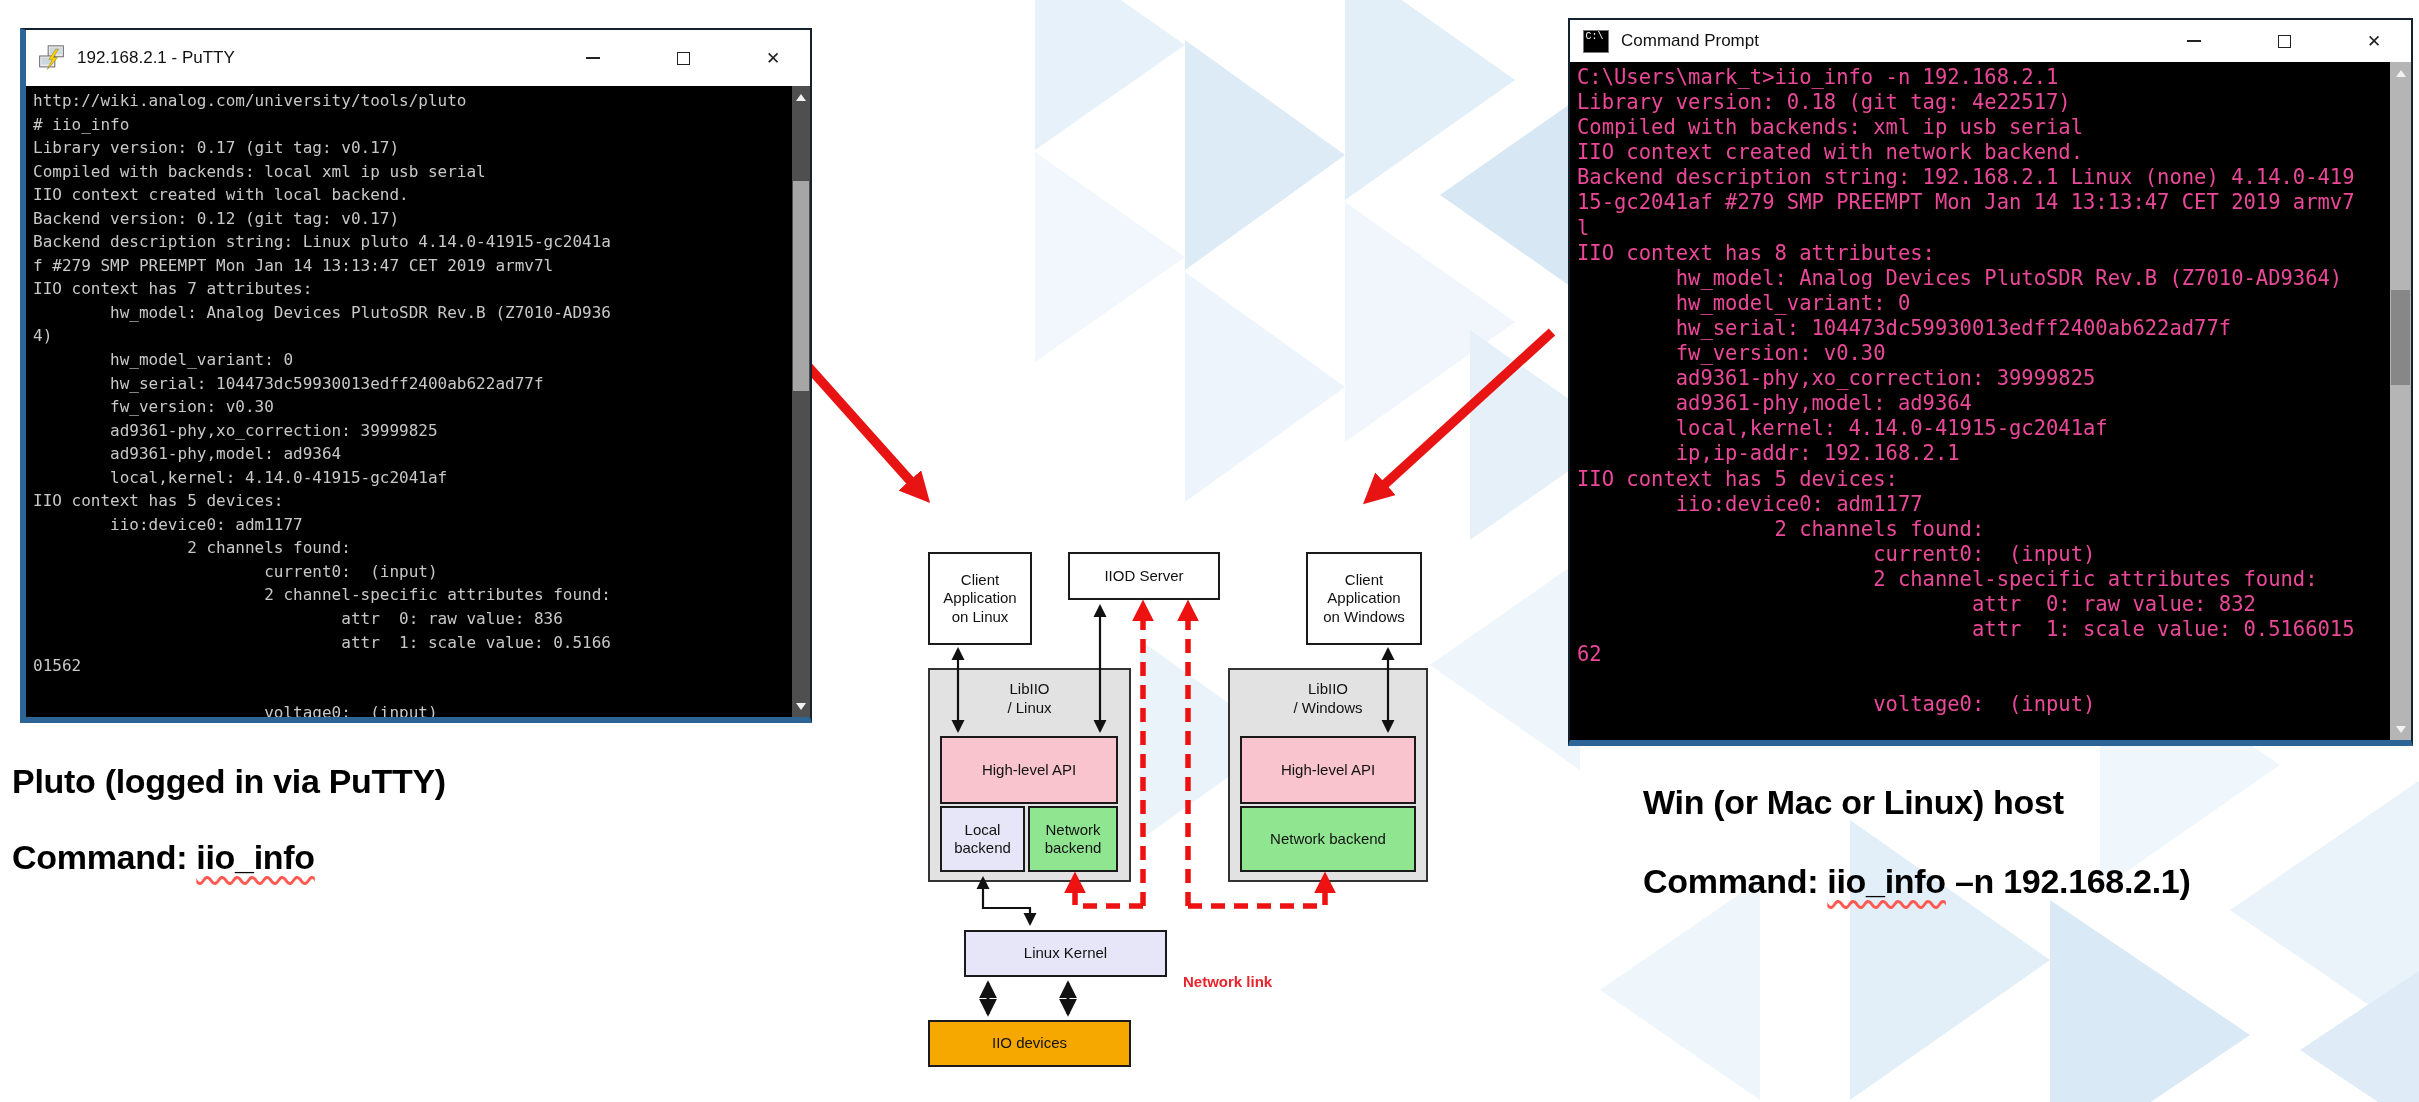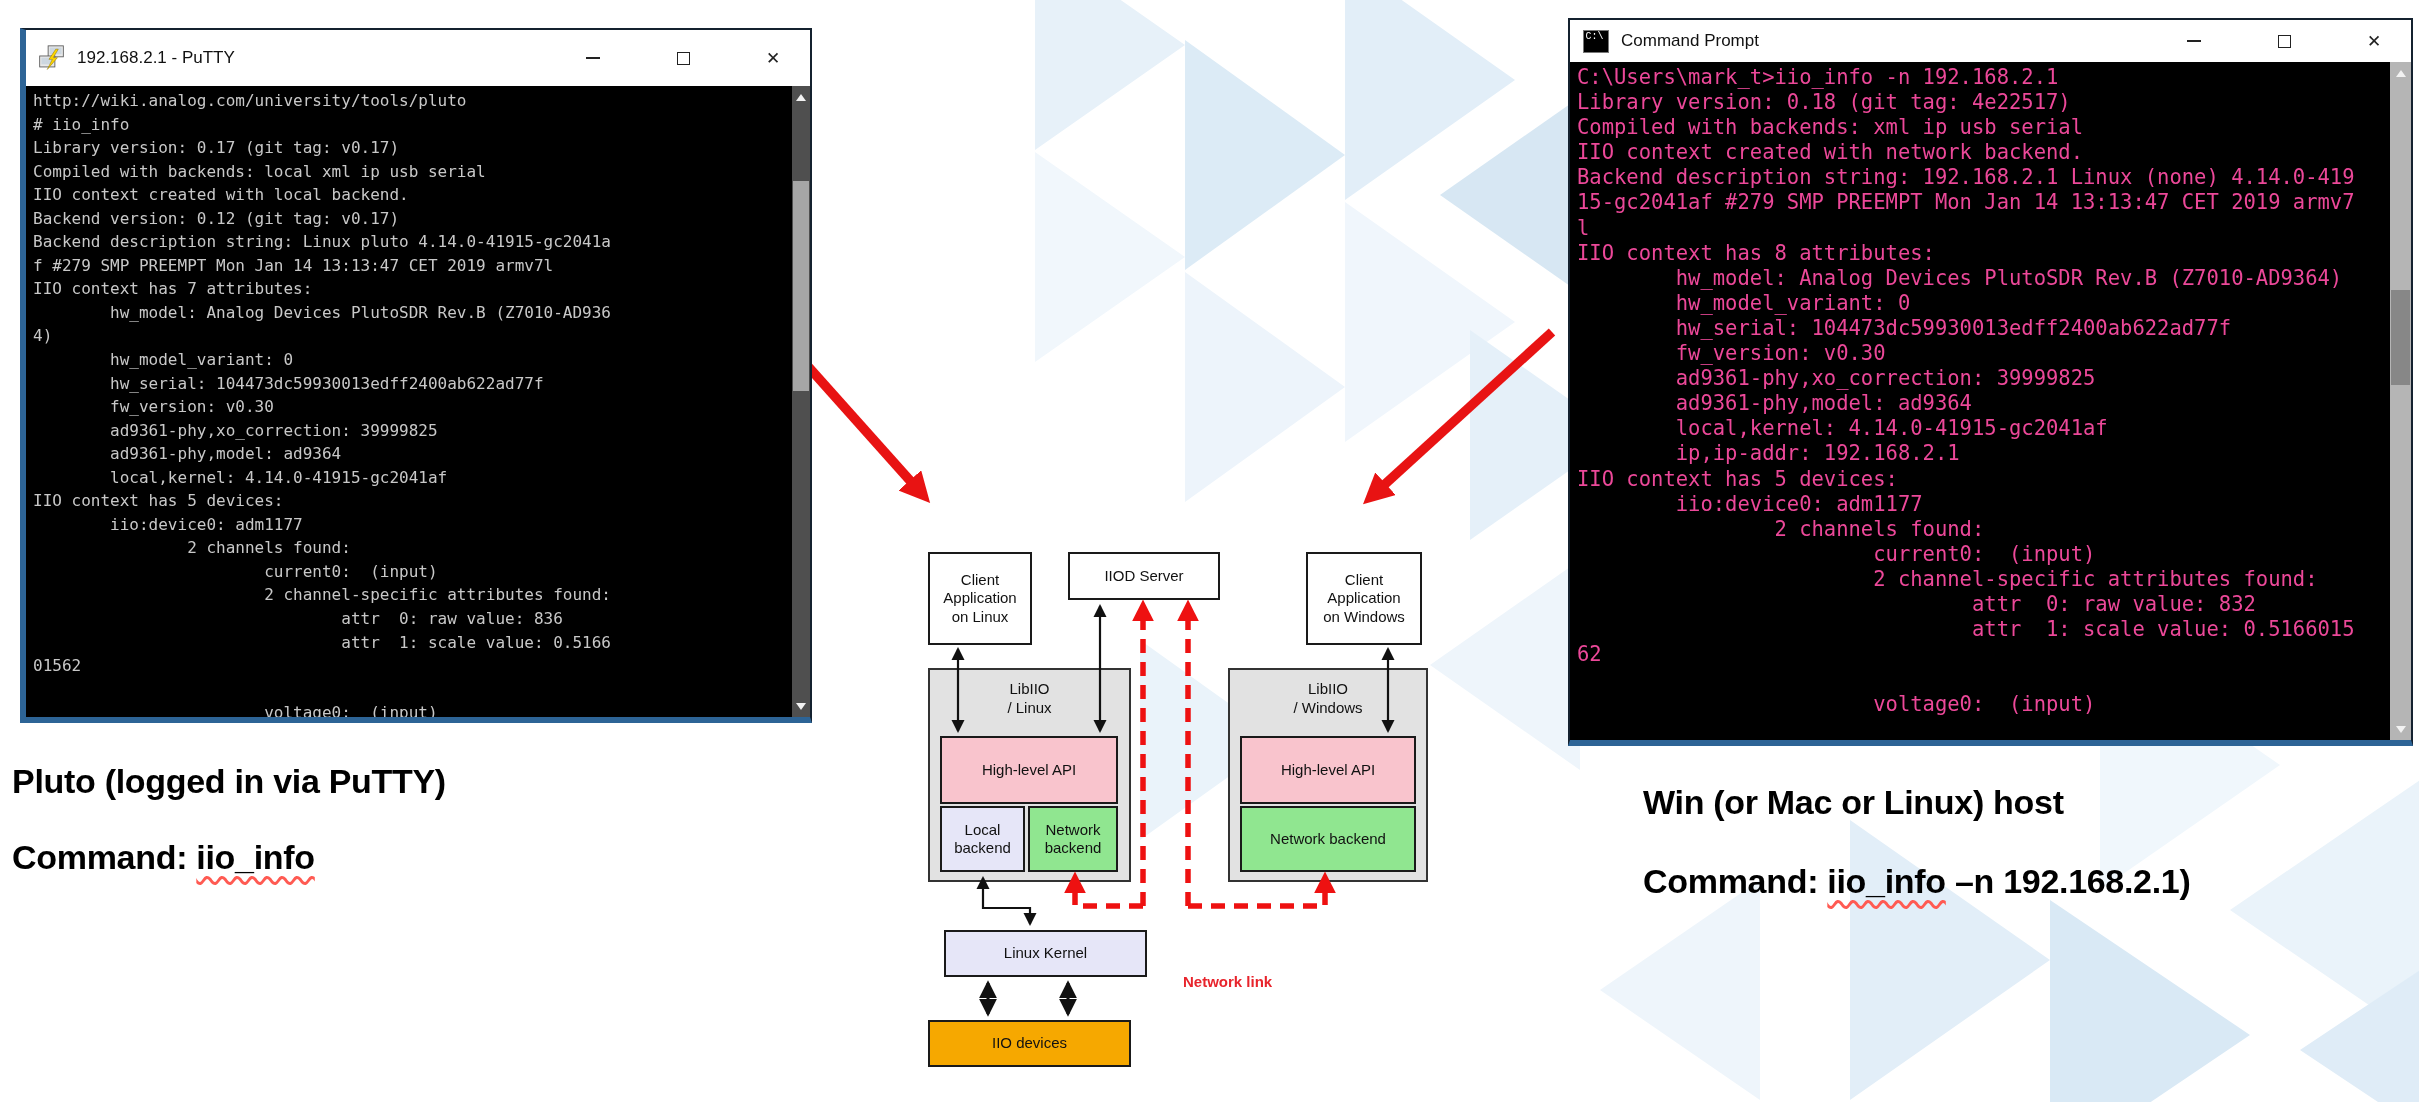--- a/index.html
+++ b/index.html
@@ -259,18 +259,18 @@
 
   <div class="dbox" style="left:940px;top:736px;width:178px;height:68px;background:#f9c4cd;">High-level API</div>
   <div class="dbox" style="left:940px;top:806px;width:85px;height:66px;background:#e6e6f8;">Local
 backend</div>
   <div class="dbox" style="left:1028px;top:806px;width:90px;height:66px;background:#90e690;">Network
 backend</div>
 
   <div class="dbox" style="left:1240px;top:736px;width:176px;height:68px;background:#f9c4cd;">High-level API</div>
   <div class="dbox" style="left:1240px;top:806px;width:176px;height:66px;background:#90e690;">Network backend</div>
 
-  <div class="dbox" style="left:944px;top:930px;width:203px;height:47px;background:#e6e6f8;">Linux Kernel</div>
+  <div class="dbox" style="left:964px;top:930px;width:203px;height:47px;background:#e6e6f8;">Linux Kernel</div>
   <div class="dbox" style="left:928px;top:1020px;width:203px;height:47px;background:#f6a800;">IIO devices</div>
 
   <div class="netlink" style="left:1183px;top:926px;">Network link</div>
 
 </div>
 
 </body></html>

